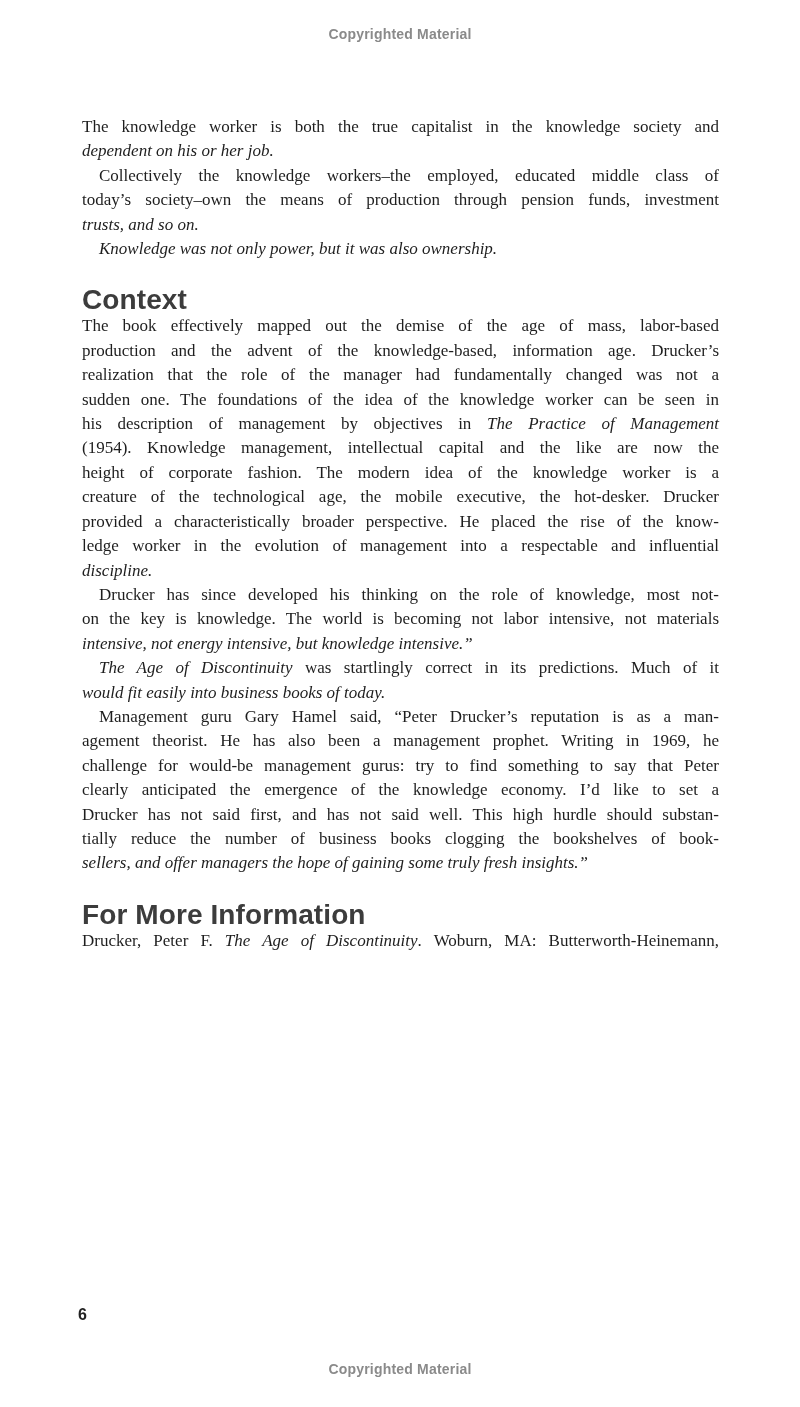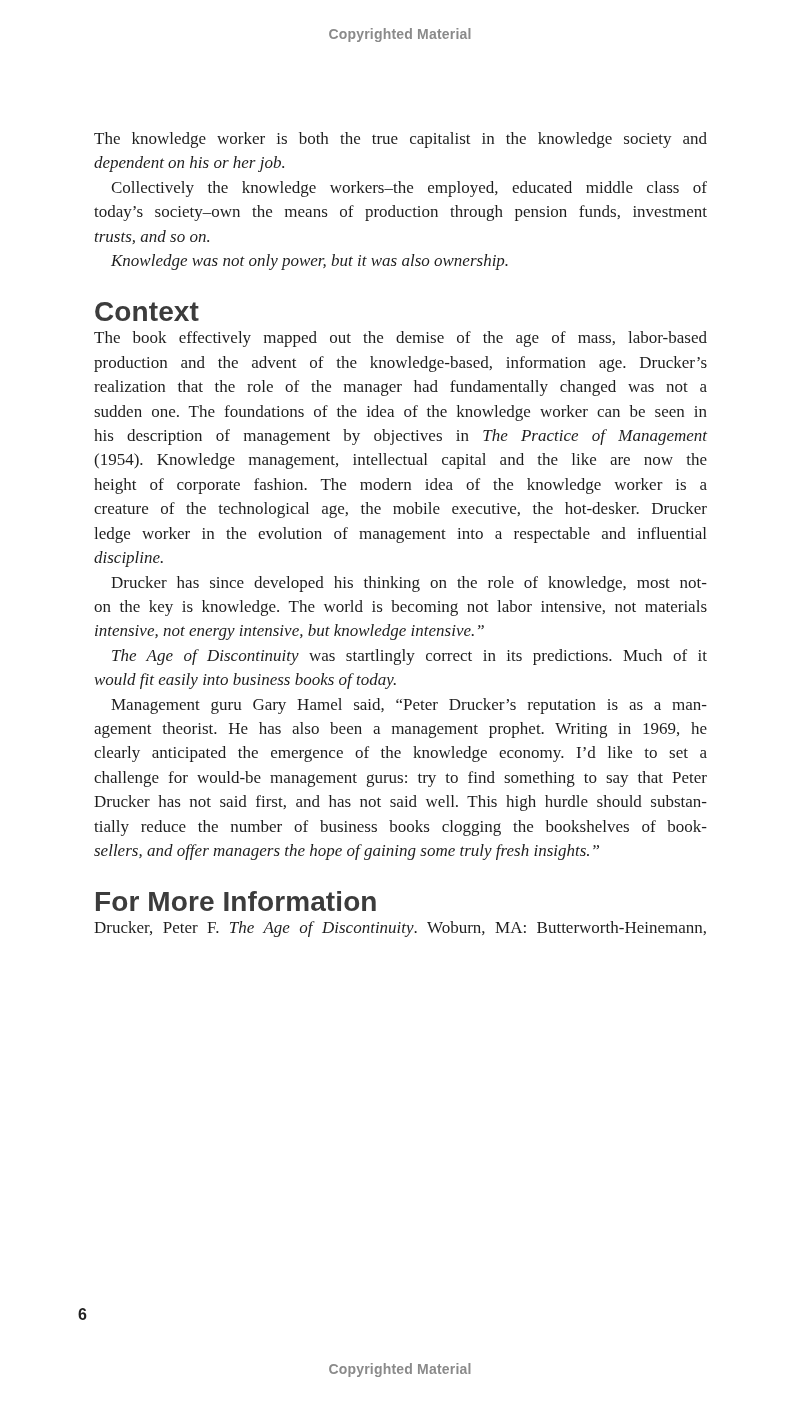--- a/index.html
+++ b/index.html
@@ -28,21 +28,21 @@
 
   .text-column {
     position: absolute;
     left: 78px;
     top: 111px;
     width: 645px;
     color: #1e1e1e;
     font-size: 17px;
     line-height: 24.4px;
   }
-  section { margin: 16px; }
+  section { margin: 4px; }
   h2 {
     font-family: "Liberation Sans", "DejaVu Sans", sans-serif;
     font-size: 28px;
     line-height: 28px;
     font-weight: 700;
     color: #3c3c3c;
     letter-spacing: 0.1px;
     margin: 25px 0 0 0;
   }
   .para { margin: 0; }
@@ -97,37 +97,38 @@
       <div>
           <div class="para">
             <div class="line"><span>The book effectively mapped out the demise of the age of mass, labor-based</span></div>
             <div class="line"><span>production and the advent of the knowledge-based, information age. Drucker’s</span></div>
             <div class="line"><span>realization that the role of the manager had fundamentally changed was not a</span></div>
             <div class="line"><span>sudden one. The foundations of the idea of the knowledge worker can be seen in</span></div>
             <div class="line"><span>his description of management by objectives in </span><span class="it">The Practice of Management</span></div>
             <div class="line"><span>(1954). Knowledge management, intellectual capital and the like are now the</span></div>
             <div class="line"><span>height of corporate fashion. The modern idea of the knowledge worker is a</span></div>
             <div class="line"><span>creature of the technological age, the mobile executive, the hot-desker. Drucker</span></div>
+            <div class="line"><span>provided a characteristically broader perspective. He placed the rise of the know-</span></div>
             <div class="line"><span>ledge worker in the evolution of management into a respectable and influential</span></div>
             <div class="line last"><span>discipline.</span></div>
           </div>
           <div class="para indent">
             <div class="line"><span>Drucker has since developed his thinking on the role of knowledge, most not-</span></div>
             <div class="line"><span>on the key is knowledge. The world is becoming not labor intensive, not materials</span></div>
             <div class="line last"><span>intensive, not energy intensive, but knowledge intensive.”</span></div>
           </div>
           <div class="para indent">
             <div class="line"><span class="it">The Age of Discontinuity</span><span> was startlingly correct in its predictions. Much of it</span></div>
             <div class="line last"><span>would fit easily into business books of today.</span></div>
           </div>
           <div class="para indent">
             <div class="line"><span>Management guru Gary Hamel said, “Peter Drucker’s reputation is as a man-</span></div>
             <div class="line"><span>agement theorist. He has also been a management prophet. Writing in 1969, he</span></div>
+            <div class="line"><span>challenge for would-be management gurus: try to find something to say that Peter</span></div>
             <div class="line"><span>clearly anticipated the emergence of the knowledge economy. I’d like to set a</span></div>
-            <div class="line"><span>challenge for would-be management gurus: try to find something to say that Peter</span></div>
             <div class="line"><span>Drucker has not said first, and has not said well. This high hurdle should substan-</span></div>
             <div class="line"><span>tially reduce the number of business books clogging the bookshelves of book-</span></div>
             <div class="line last"><span>sellers, and offer managers the hope of gaining some truly fresh insights.”</span></div>
           </div>
         </div>
     </section>
 
     <section>
       <h2>For More Information</h2>
       <div>

